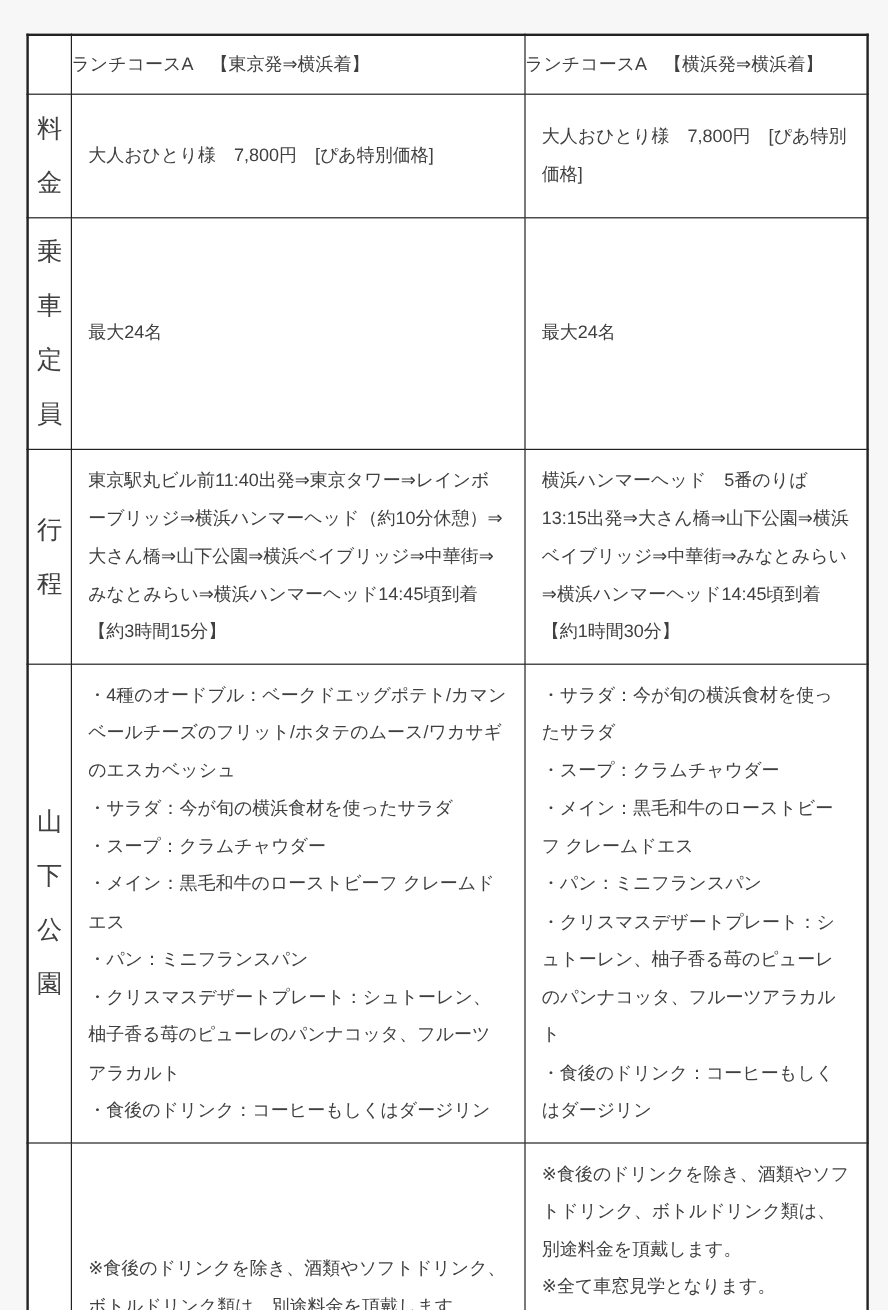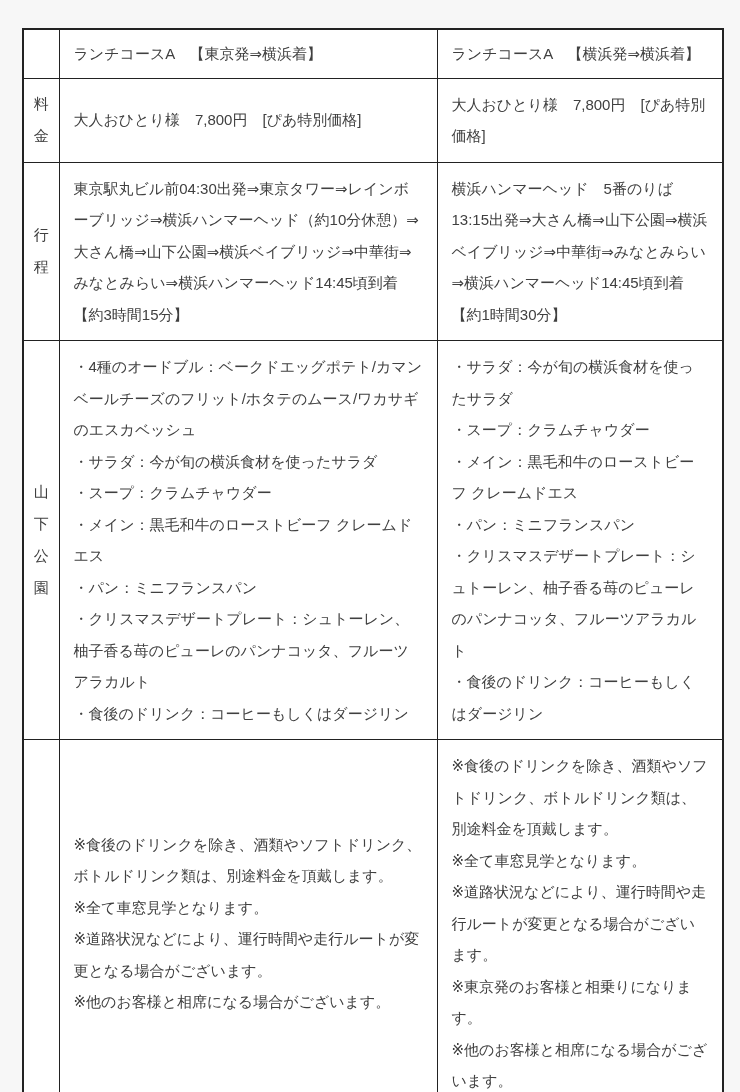--- a/index.html
+++ b/index.html
@@ -34,35 +34,35 @@
     vertical-align: middle;
     font-size: 15px;
     font-weight: normal;
     line-height: 2.1;
     text-align: left;
     color: var(--text, #404040);
   }
   .head-cell {
     font-weight: bold;
     color: var(--heading-text, #333333);
-    padding: 6px 14px;
+    padding: 6px 0;
   }
   .corner-cell { background: var(--table-bg, #ffffff); }
   .label-cell {
     padding: 6px 0;
     text-align: center;
     font-weight: bold;
     color: var(--heading-text, #333333);
   }
   .label-stack {
     width: 1em;
     margin: 0 auto;
     word-break: break-all;
     line-height: 2.15;
-    font-size: 15px;
+    font-size: 21px;
     text-align: center;
   }
   .content-cell {
     padding: 10px 14px;
     white-space: pre-line;
     margin-top: 27px;
   }
   tr.r-head  { height: 49px; }
   tr.r-fare  { height: 71px; }
   tr.r-date  { height: 104px; }
@@ -89,26 +89,33 @@
 
     <tr class="r-fare">
       <th class="label-cell">
         <div class="label-stack">料金</div>
       </th>
       <td class="content-cell">大人おひとり様　7,800円　[ぴあ特別価格]</td>
       <td class="content-cell">大人おひとり様　7,800円　[ぴあ特別価格]</td>
     </tr>
 
 
+    <tr class="r-cap">
+      <th class="label-cell">
+        <div class="label-stack">乗車定員</div>
+      </th>
+      <td class="content-cell">最大24名</td>
+      <td class="content-cell">最大24名</td>
+    </tr>
 
     <tr class="r-itin">
       <th class="label-cell">
         <div class="label-stack">行程</div>
       </th>
-      <td class="content-cell">東京駅丸ビル前04:30出発⇒東京タワー⇒レインボーブリッジ⇒横浜ハンマーヘッド（約10分休憩）⇒大さん橋⇒山下公園⇒横浜ベイブリッジ⇒中華街⇒みなとみらい⇒横浜ハンマーヘッド14:45頃到着【約3時間15分】</td>
+      <td class="content-cell">東京駅丸ビル前11:40出発⇒東京タワー⇒レインボーブリッジ⇒横浜ハンマーヘッド（約10分休憩）⇒大さん橋⇒山下公園⇒横浜ベイブリッジ⇒中華街⇒みなとみらい⇒横浜ハンマーヘッド14:45頃到着【約3時間15分】</td>
       <td class="content-cell">横浜ハンマーヘッド　5番のりば13:15出発⇒大さん橋⇒山下公園⇒横浜ベイブリッジ⇒中華街⇒みなとみらい⇒横浜ハンマーヘッド14:45頃到着【約1時間30分】</td>
     </tr>
 
     <tr class="r-menu">
       <th class="label-cell">
         <div class="label-stack">山下公園</div>
       </th>
       <td class="content-cell">・4種のオードブル：ベークドエッグポテト/カマンベールチーズのフリット/ホタテのムース/ワカサギのエスカベッシュ
 ・サラダ：今が旬の横浜食材を使ったサラダ
 ・スープ：クラムチャウダー

